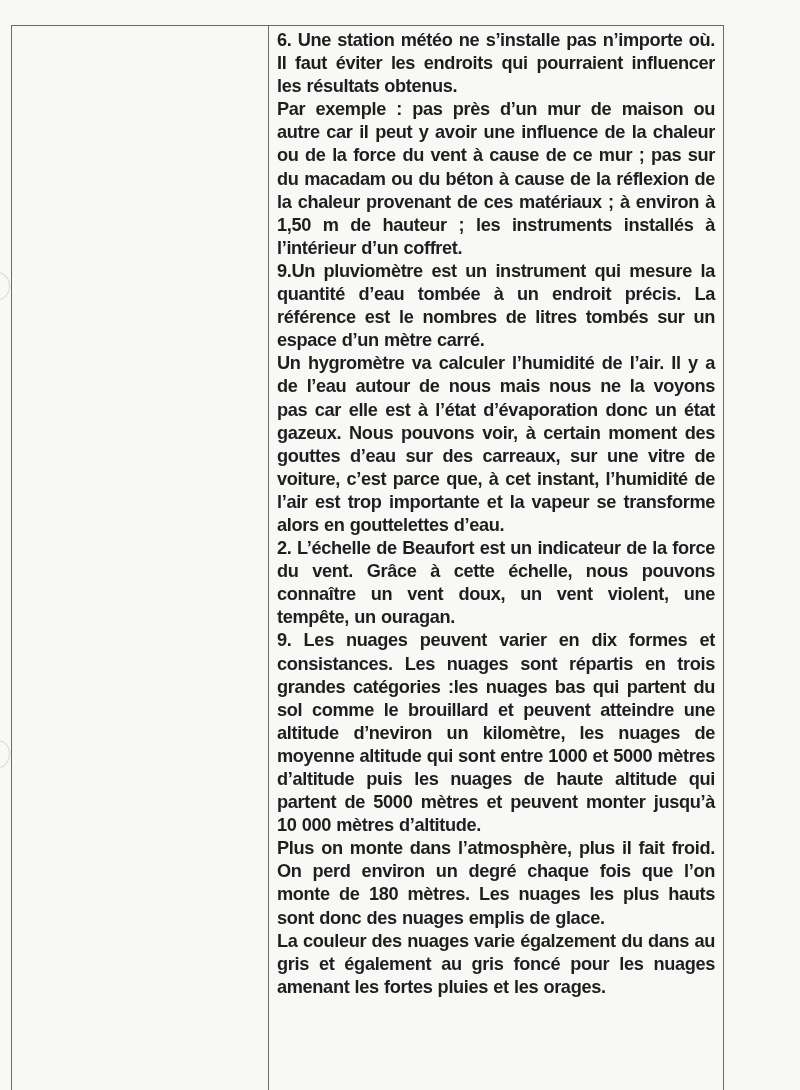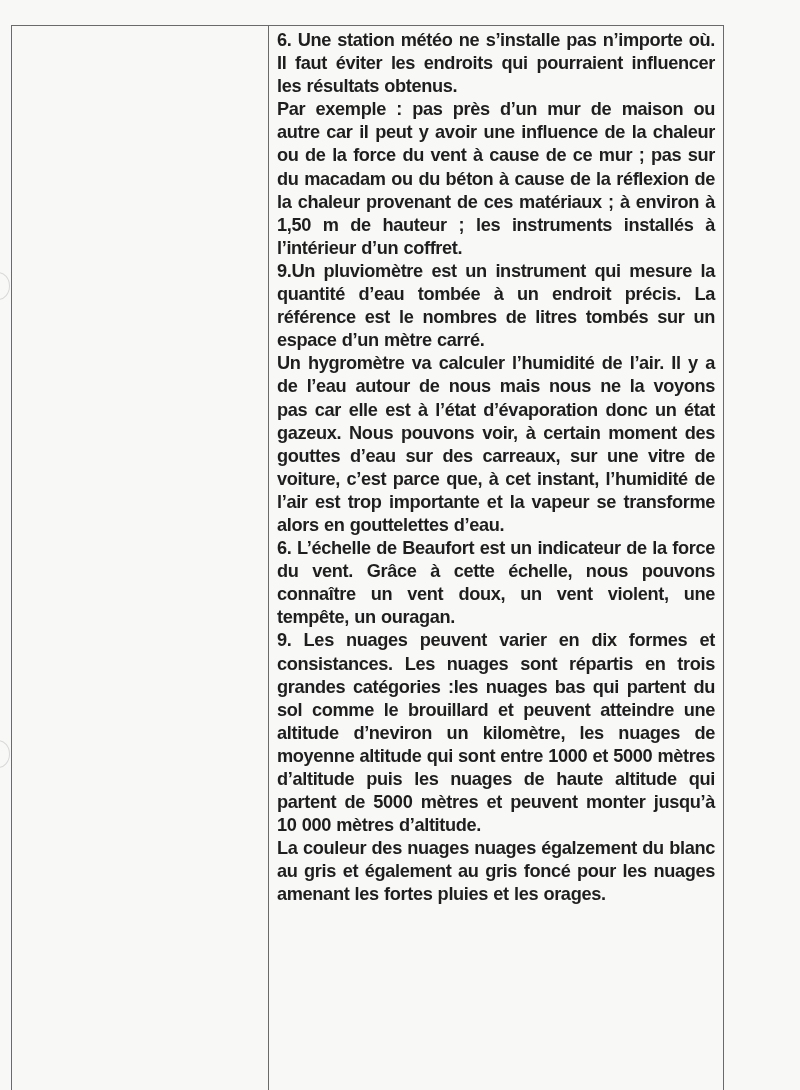--- a/index.html
+++ b/index.html
@@ -50,18 +50,19 @@
 <div class="scan-mark" style="left:-14px; top:272px; width:22px; height:26px;"></div>
 <div class="scan-mark" style="left:-14px; top:740px; width:22px; height:26px;"></div>
 
 <div class="page-table">
   <div class="left-cell"></div>
   <div class="right-cell">
     <p>6. Une station météo ne s’installe pas n’importe où. Il faut éviter les endroits qui pourraient influencer les résultats obtenus.</p>
     <p>Par exemple : pas près d’un mur de maison ou autre car il peut y avoir une influence de la chaleur ou de la force du vent à cause de ce mur ; pas sur du macadam ou du béton à cause de la réflexion de la chaleur provenant de ces matériaux ; à environ à 1,50 m de hauteur ; les instruments installés à l’intérieur d’un coffret.</p>
     <p>9.Un pluviomètre est un instrument qui mesure la quantité d’eau tombée à un endroit précis. La référence est le nombres de litres tombés sur un espace d’un mètre carré.</p>
     <p>Un hygromètre va calculer l’humidité de l’air. Il y a de l’eau autour de nous mais nous ne la voyons pas car elle est à l’état d’évaporation donc un état gazeux. Nous pouvons voir, à certain moment des gouttes d’eau sur des carreaux, sur une vitre de voiture, c’est parce que, à cet instant, l’humidité de l’air est trop importante et la vapeur se transforme alors en gouttelettes d’eau.</p>
-    <p>6. L’échelle de Beaufort est un indicateur de la force du vent. Grâce à cette échelle, nous pouvons connaître un vent doux, un vent violent, une tempête, un ouragan.</p>
+    <p>2. L’échelle de Beaufort est un indicateur de la force du vent. Grâce à cette échelle, nous pouvons connaître un vent doux, un vent violent, une tempête, un ouragan.</p>
     <p>9. Les nuages peuvent varier en dix formes et consistances. Les nuages sont répartis en trois grandes catégories :les nuages bas qui partent du sol comme le brouillard et peuvent atteindre une altitude d’neviron un kilomètre, les nuages de moyenne altitude qui sont entre 1000 et 5000 mètres d’altitude puis les nuages de haute altitude qui partent de 5000 mètres et peuvent monter jusqu’à 10 000 mètres d’altitude.</p>
-    <p>La couleur des nuages nuages égalzement du blanc au gris et également au gris foncé pour les nuages amenant les fortes pluies et les orages.</p>
+    <p>Plus on monte dans l’atmosphère, plus il fait froid. On perd environ un degré chaque fois que l’on monte de 180 mètres. Les nuages les plus hauts sont donc des nuages emplis de glace.</p>
+    <p>La couleur des nuages varie égalzement du dans au gris et également au gris foncé pour les nuages amenant les fortes pluies et les orages.</p>
     <div class="spacer"></div>
   </div>
 </div>
 
 </body></html>

